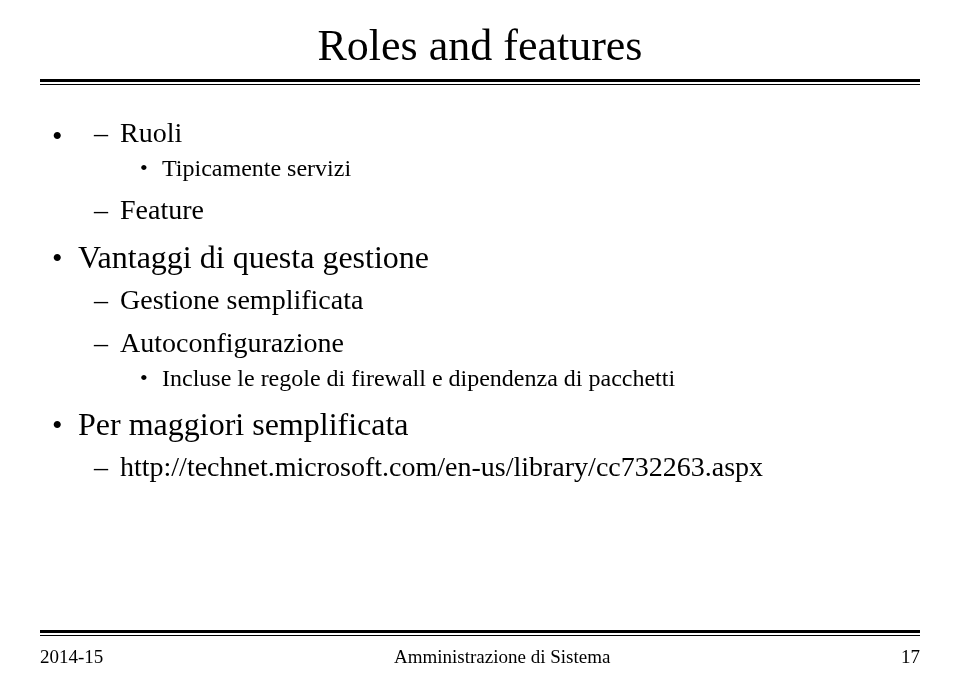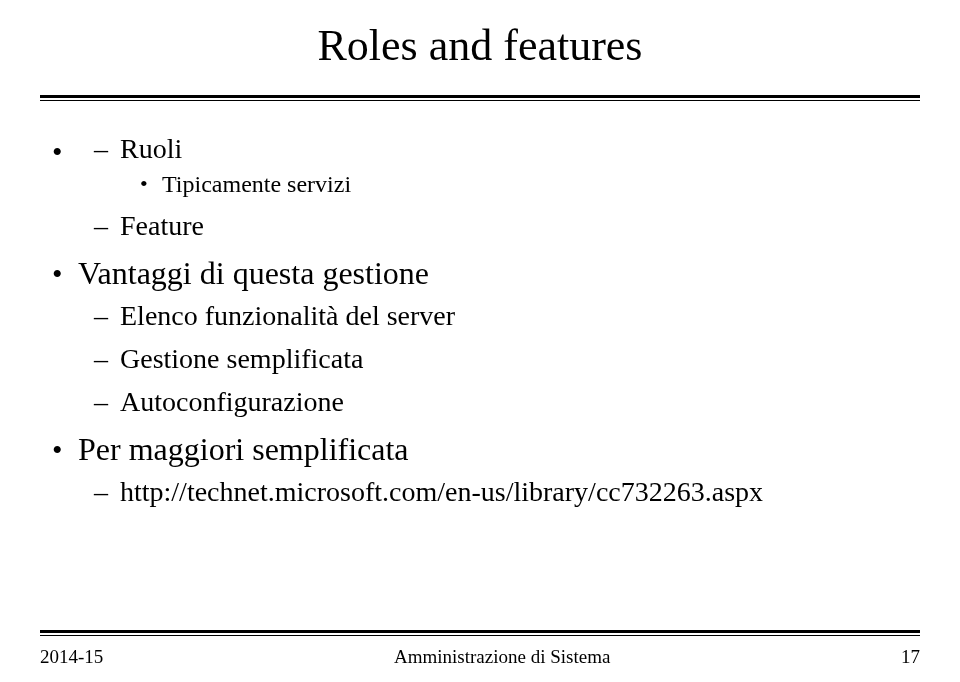--- a/index.html
+++ b/index.html
@@ -13,21 +13,21 @@
       background: #ffffff;
       font-family: "Times New Roman", Times, serif;
       color: #000000;
       position: relative;
       padding: 20px 40px 0 40px;
     }
     .title {
       text-align: center;
       font-size: 44px;
       font-weight: normal;
-      margin-bottom: 24px;
+      margin-bottom: 8px;
     }
     .title-divider {
       border-top: 3px solid #000;
       border-bottom: 1px solid #000;
       height: 6px;
       margin-bottom: 28px;
     }
     .content {
       font-size: 32px;
       line-height: 1.4;
@@ -129,27 +129,29 @@
         </li>
         <li>
           <span>Feature</span>
         </li>
       </ul>
     </li>
     <li>
       <span>Vantaggi di questa gestione</span>
       <ul class="level2">
         <li>
-          <span>Elenco funzionalità del server</span>
-        </li>
-        <li>
           <span>Gestione semplificata</span>
         </li>
         <li>
           <span>Autoconfigurazione</span>
+          <ul class="level3">
+            <li>
+              <span>Incluse le regole di firewall e dipendenza di pacchetti</span>
+            </li>
+          </ul>
         </li>
       </ul>
     </li>
     <li>
       <span>Per maggiori semplificata</span>
       <ul class="level2">
         <li>
           <span>http://technet.microsoft.com/en-us/library/cc732263.aspx</span>
         </li>
       </ul>

